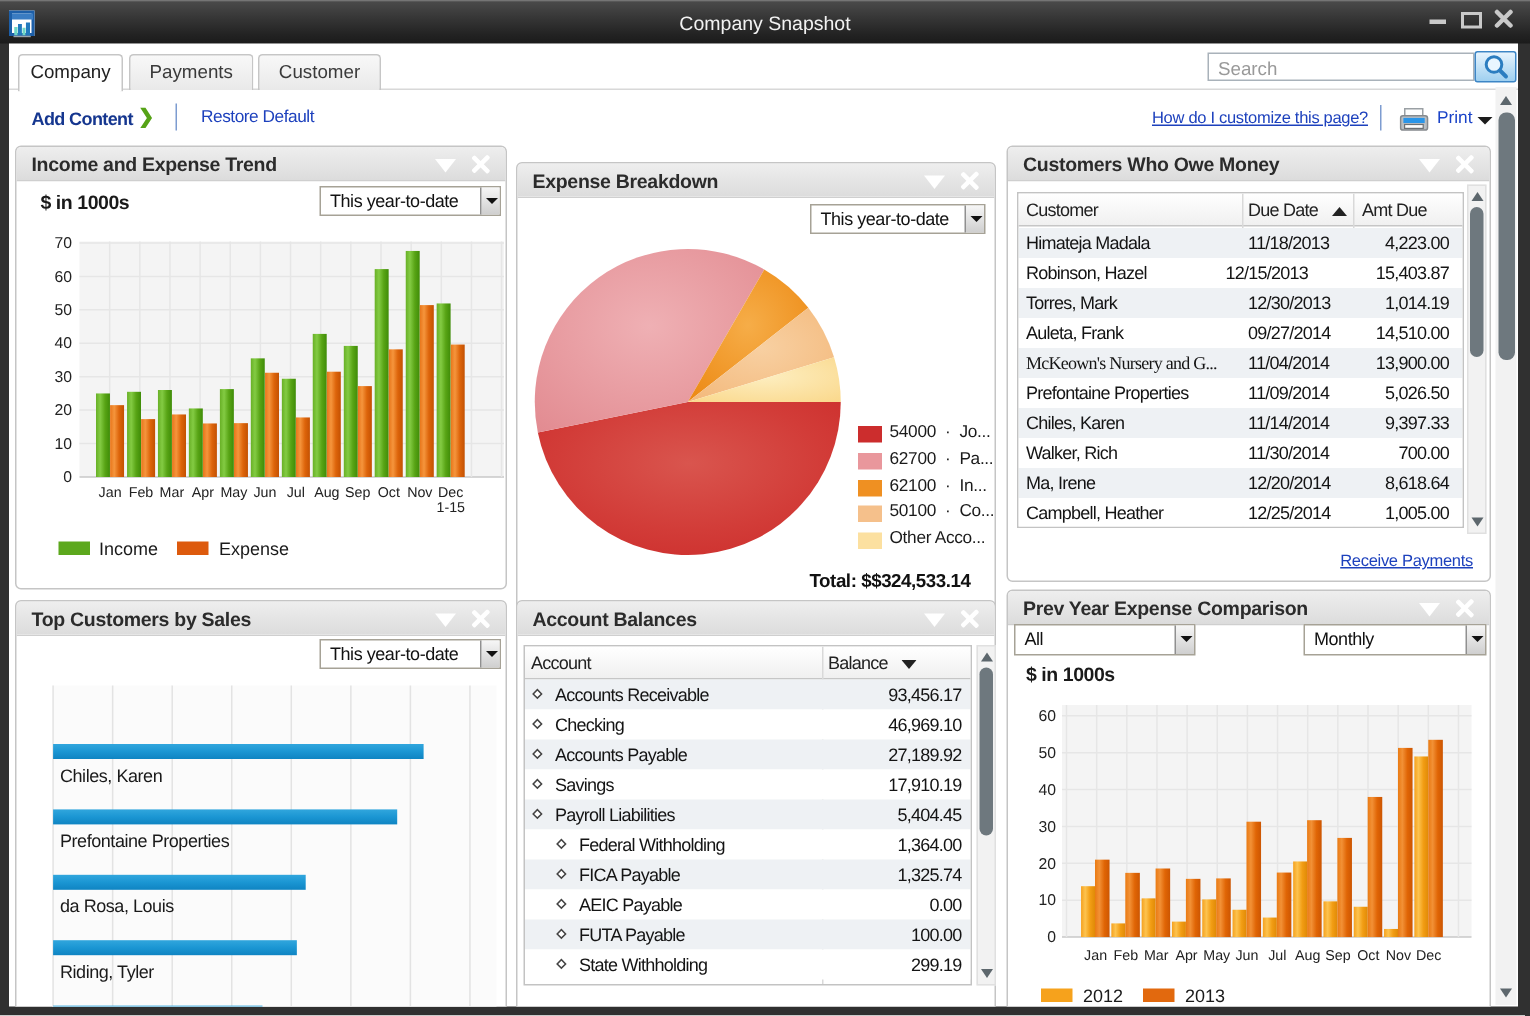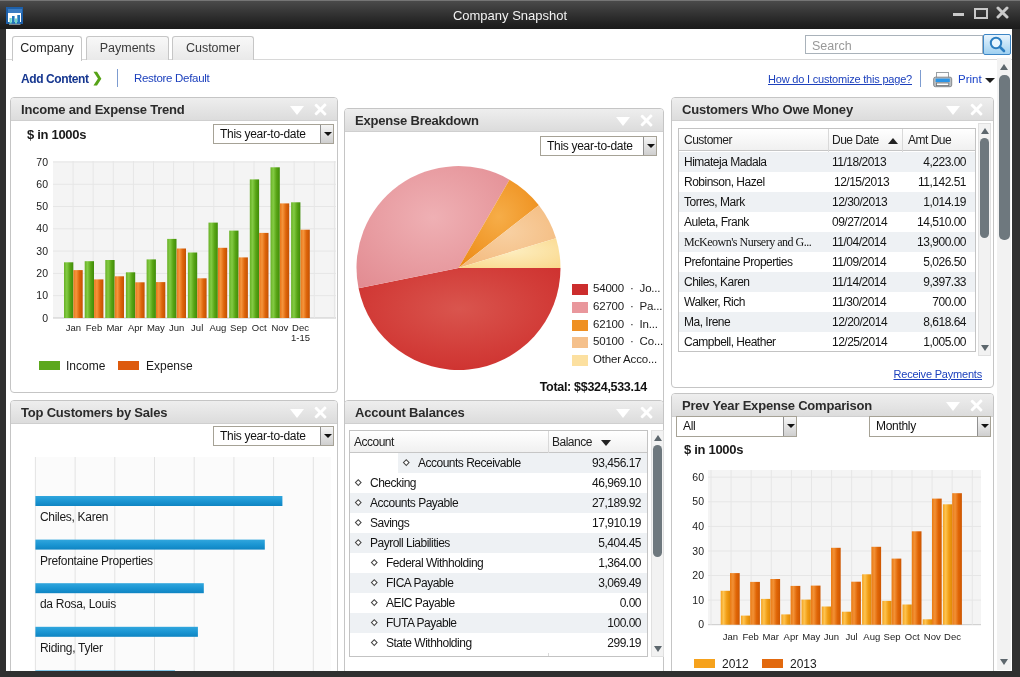--- a/index.html
+++ b/index.html
@@ -306,22 +306,22 @@
         </div>
         <div class="cline" style="left:149px;"></div>
         <div class="cline" style="left:223px;"></div>
 <div class="trow" style="top:23px;background:#eef1f4;">
             <span style="left:5px;width:142px;overflow:hidden;">Himateja Madala</span>
             <span style="left:153px;">11/18/2013</span>
             <span class="ra" style="right:9px;">4,223.00</span>
           </div>
 <div class="trow" style="top:43px;background:#ffffff;">
             <span style="left:5px;width:142px;overflow:hidden;">Robinson, Hazel</span>
-            <span style="left:155px;text-align:center;">12/15/2013</span>
-            <span class="ra" style="right:9px;">11,142.51</span>
+            <span style="left:138px;text-align:center;">12/15/2013</span>
+            <span class="ra" style="right:9px;">15,403.87</span>
           </div>
 <div class="trow" style="top:63px;background:#eef1f4;">
             <span style="left:5px;width:142px;overflow:hidden;">Torres, Mark</span>
             <span style="left:153px;">12/30/2013</span>
             <span class="ra" style="right:9px;">1,014.19</span>
           </div>
 <div class="trow" style="top:83px;background:#ffffff;">
             <span style="left:5px;width:142px;overflow:hidden;">Auleta, Frank</span>
             <span style="left:153px;">09/27/2014</span>
             <span class="ra" style="right:9px;">14,510.00</span>
@@ -412,21 +412,21 @@
         </div>
       <div class="tbl" style="left:4px;top:29px;width:299px;height:227px;">
         <div class="thead">
           <span style="left:4px;">Account</span>
           <span style="left:202px;">Balance</span>
           <svg width="10" height="6" style="position:absolute;left:251px;top:9px;">
               <path d="M0,0 L10,0 L5,6 Z" fill="#222"></path>
             </svg>
         </div>
         <div class="cline" style="left:198px;"></div>
-<div class="trow" style="top:22px;background:#eef1f4;margin-left:48px;">
+<div class="trow" style="top:22px;background:#eef1f4;">
             <i class="dia" style="left:6px;"></i>
             <span style="left:20px;">Accounts Receivable</span>
             <span class="ra" style="right:6px;">93,456.17</span>
           </div>
 <div class="trow" style="top:42px;background:#ffffff;">
             <i class="dia" style="left:6px;"></i>
             <span style="left:20px;">Checking</span>
             <span class="ra" style="right:6px;">46,969.10</span>
           </div>
 <div class="trow" style="top:62px;background:#eef1f4;">
@@ -445,21 +445,21 @@
             <span class="ra" style="right:6px;">5,404.45</span>
           </div>
 <div class="trow" style="top:122px;background:#ffffff;">
             <i class="dia" style="left:22px;"></i>
             <span style="left:36px;">Federal Withholding</span>
             <span class="ra" style="right:6px;">1,364.00</span>
           </div>
 <div class="trow" style="top:142px;background:#eef1f4;">
             <i class="dia" style="left:22px;"></i>
             <span style="left:36px;">FICA Payable</span>
-            <span class="ra" style="right:6px;">3,069.49</span>
+            <span class="ra" style="right:6px;">1,325.74</span>
           </div>
 <div class="trow" style="top:162px;background:#ffffff;">
             <i class="dia" style="left:22px;"></i>
             <span style="left:36px;">AEIC Payable</span>
             <span class="ra" style="right:6px;">0.00</span>
           </div>
 <div class="trow" style="top:182px;background:#eef1f4;">
             <i class="dia" style="left:22px;"></i>
             <span style="left:36px;">FUTA Payable</span>
             <span class="ra" style="right:6px;">100.00</span>

